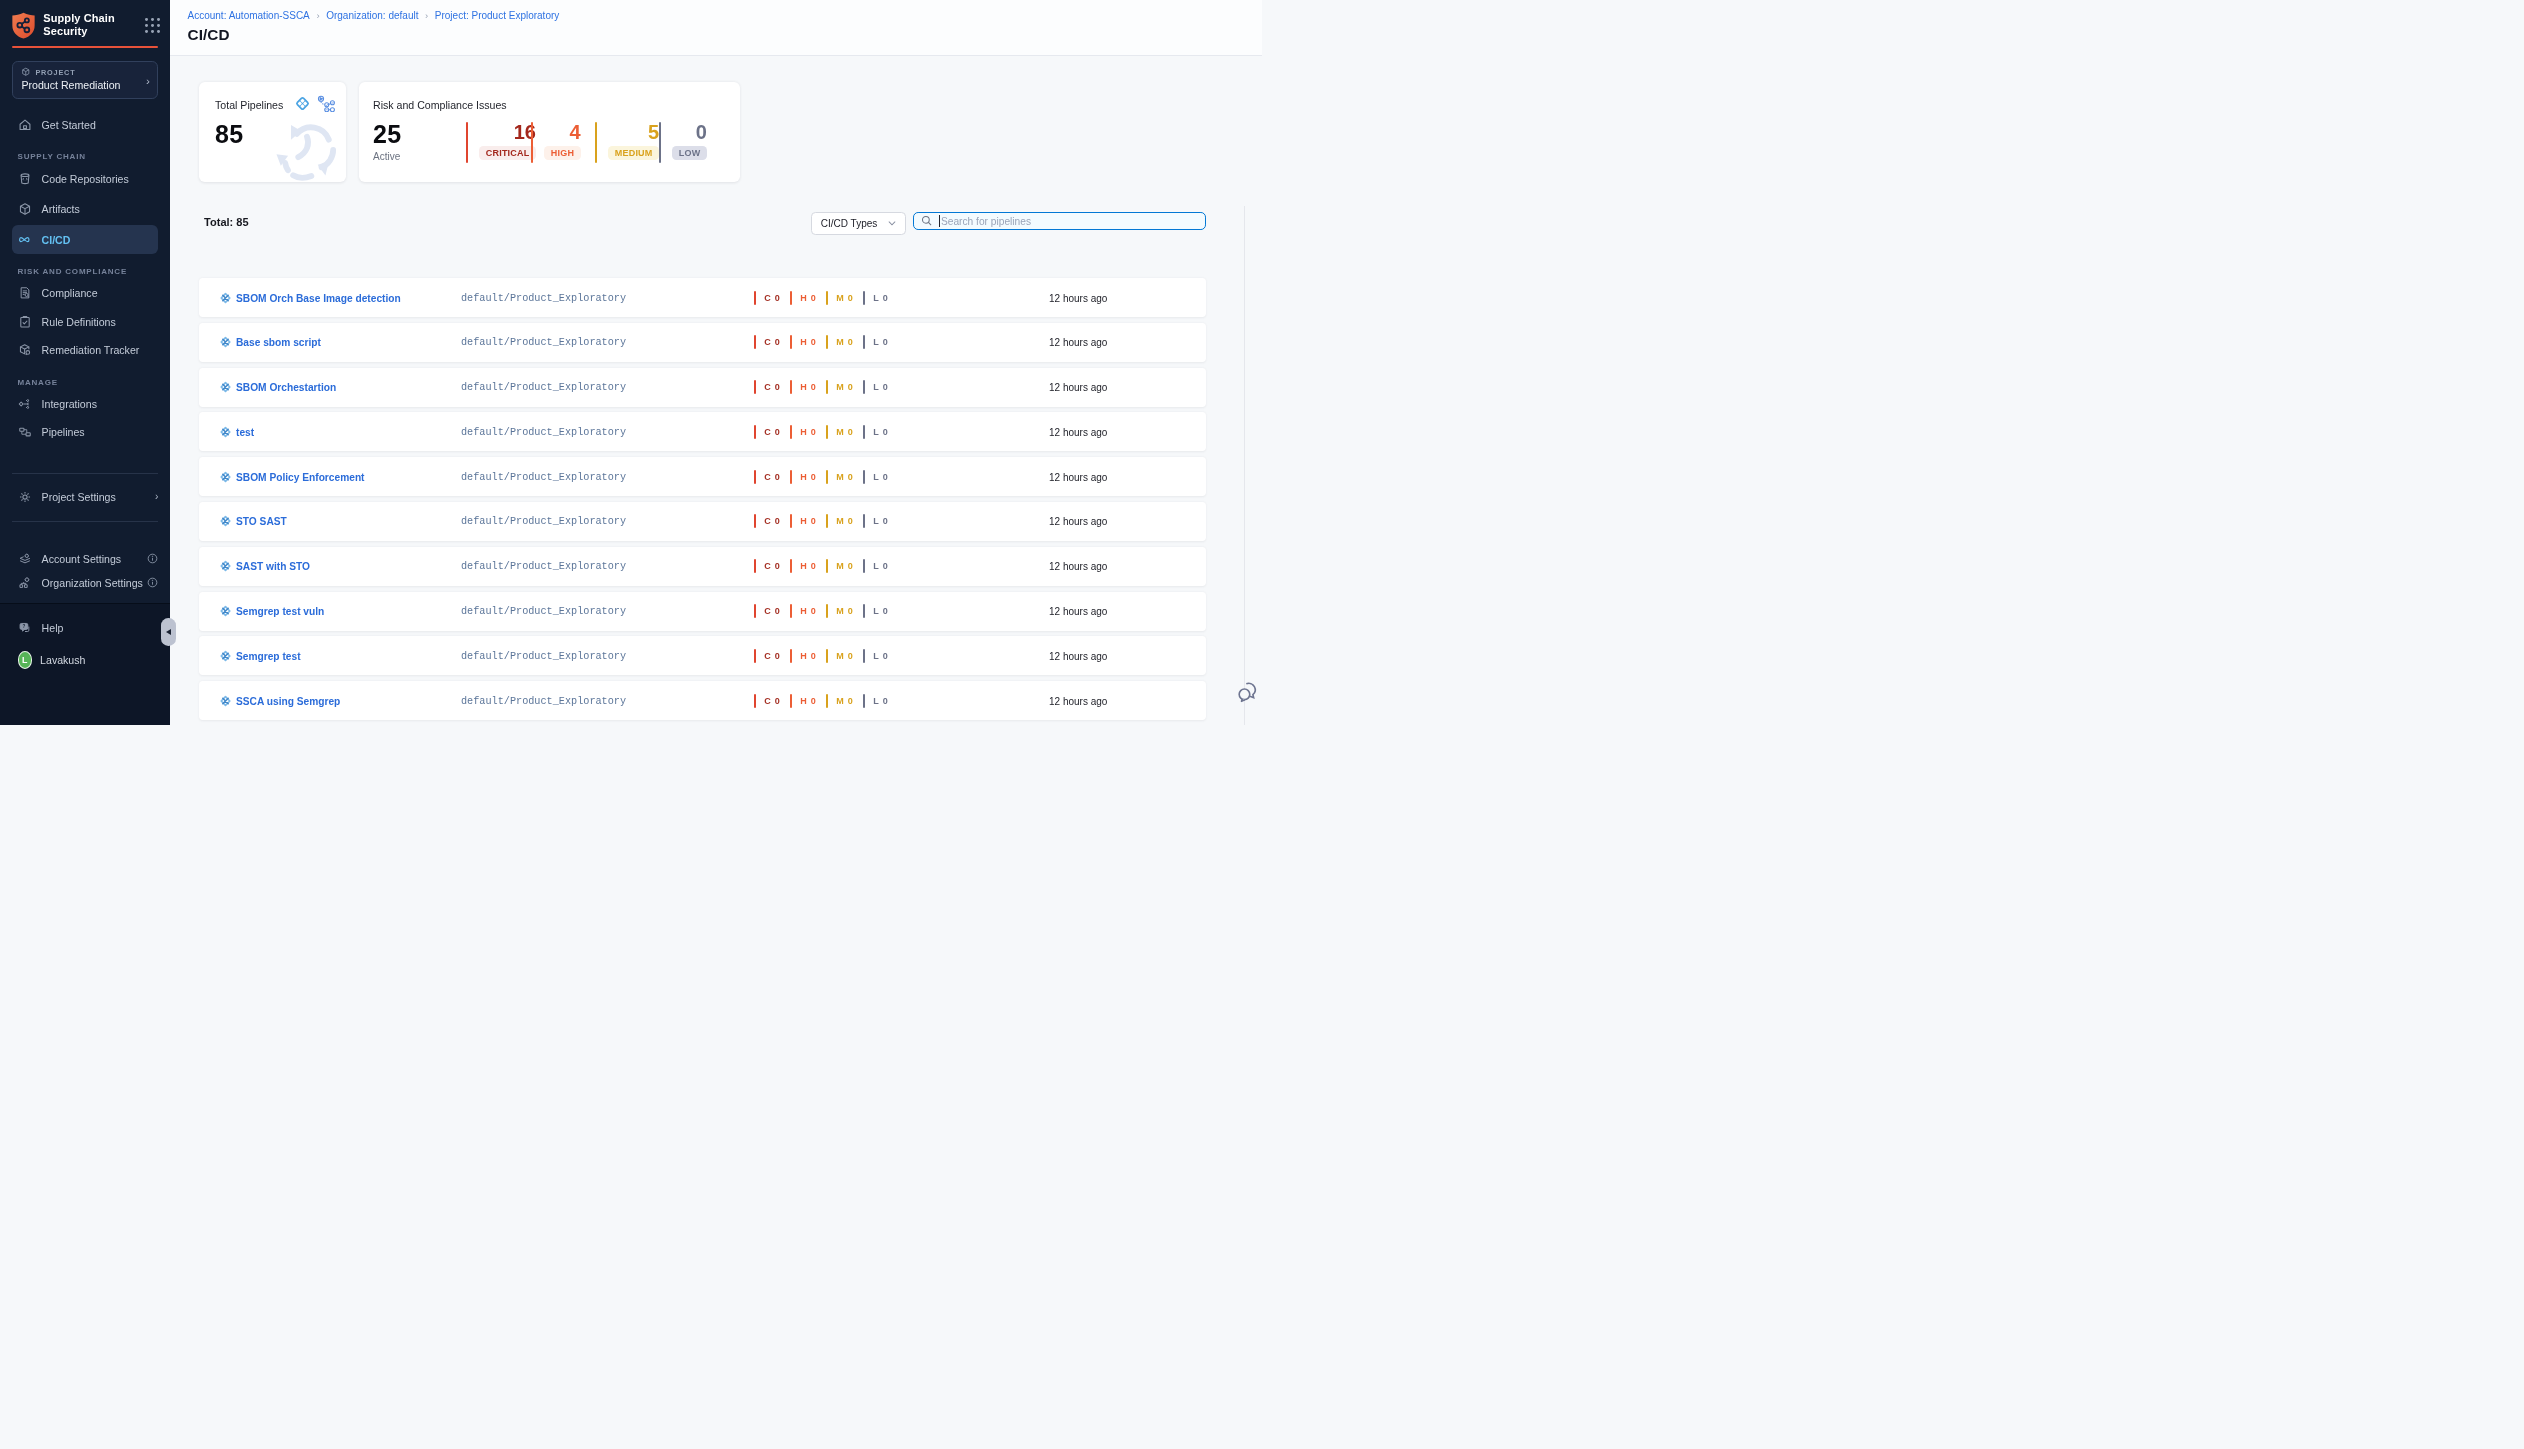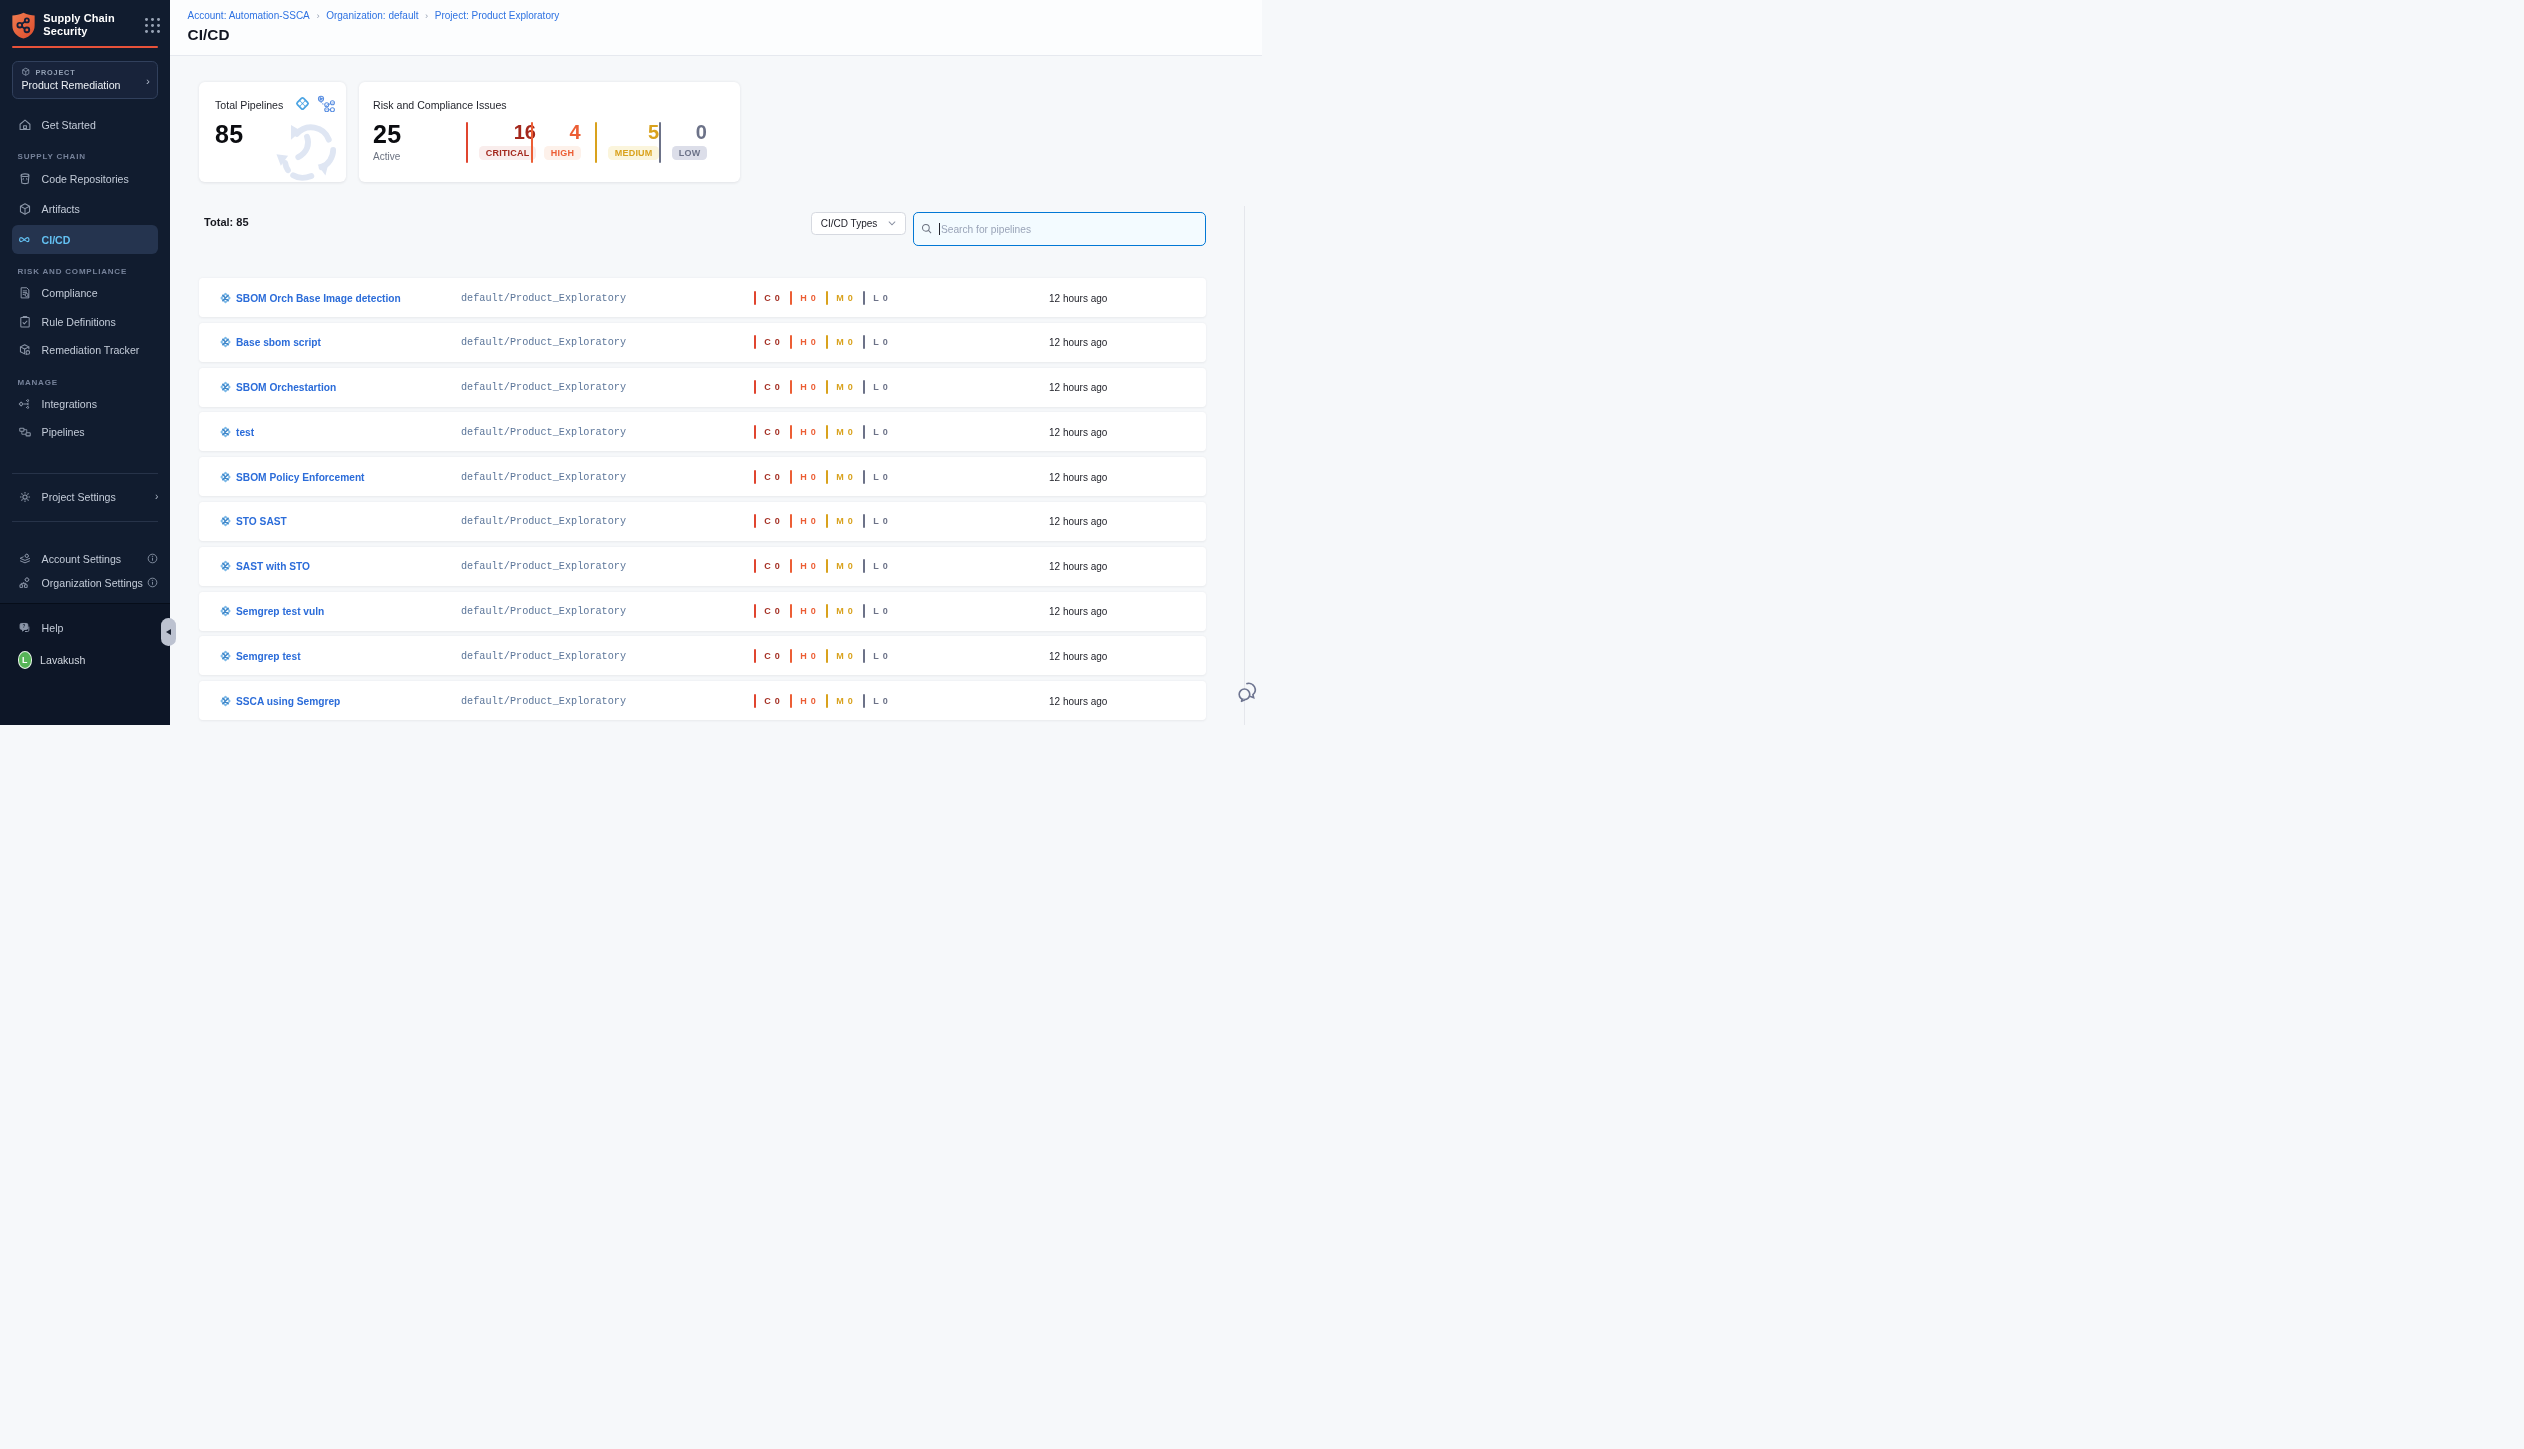--- a/index.html
+++ b/index.html
@@ -63,21 +63,21 @@
   .sev { position:absolute; top:40px; display:flex;text-align:right; }
   .sev-bar { width:2.2px; height:41px; border-radius:1.5px; }
   .sev-body { margin-left:11px; }
   .sev-num { font-size:20px; font-weight:700; line-height:20.5px; }
   .sev-badge { display:inline-block; margin-top:3.7px; font-size:9px; font-weight:700; letter-spacing:0.2px; padding:2.2px 6.6px; border-radius:4.4px; }
 
   .toolbar { position:absolute; left:29px; right:56px; top:156px; height:22.6px; }
   .total-label { position:absolute; left:5.1px; top:4.4px; font-size:11px; font-weight:700; color:#17181F; }
   .type-filter { position:absolute; left:612px; top:0; width:95px; height:22.6px; background:#FFFFFF; border:0.7px solid #D6D9E0; border-radius:4.4px; display:flex; align-items:center; justify-content:space-between; padding:0 8.8px; cursor:pointer; }
   .type-filter span { font-size:10px; color:#21222B; }
-  .search-wrap { position:absolute; left:714px; top:0; width:293px; height:34px; background:#F3FBFF; border:1.5px solid #0278D5; border-radius:5.1px; display:flex; align-items:center; padding:0 7.3px; }
+  .search-wrap { position:absolute; left:714px; top:0; width:293px; height:18px; background:#F3FBFF; border:1.5px solid #0278D5; border-radius:5.1px; display:flex; align-items:center; padding:0 7.3px; }
   .search-wrap svg { flex:0 0 auto; }
   .search-caret { width:0.7px; height:12.4px; background:#23242C; margin-left:5.8px; }
   .search-input { border:none; outline:none; background:transparent; font-size:10.2px; color:#23242C; margin-left:1.5px; flex:1; font-family:"Liberation Sans", sans-serif; }
   .search-input::placeholder { color:#9AA4B8; }
 
   .thead { position:absolute; left:29px; top:197px; width:1007px; height:16px; }
   .th { position:absolute; top:0; font-size:8.4px; font-weight:700; color:#1B1C26; letter-spacing:0.3px; display:flex; align-items:center; gap:5.1px; }
   .sort-updown { display:flex; flex-direction:column; gap:1.5px; }
   .sort-updown i.up { width:0;height:0;border-left:2.9px solid transparent;border-right:2.9px solid transparent;border-bottom:3.7px solid #7A8096; }
   .sort-updown i.down { width:0;height:0;border-left:2.9px solid transparent;border-right:2.9px solid transparent;border-top:3.7px solid #7A8096; }

